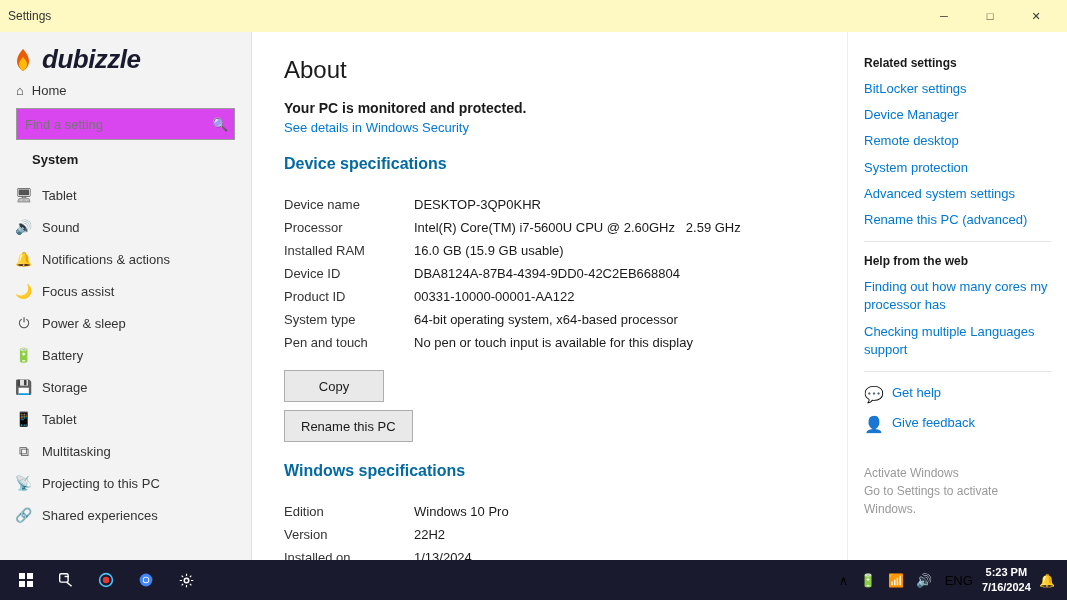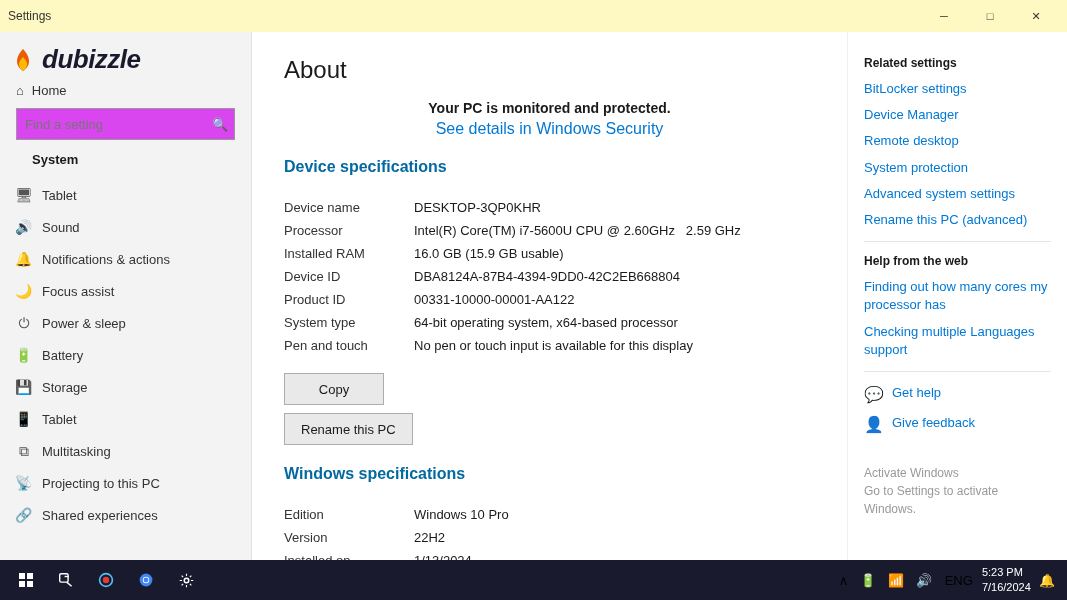--- a/index.html
+++ b/index.html
@@ -174,32 +174,31 @@
 
     .page-title {
       font-size: 24px;
       font-weight: 300;
       color: #1a1a1a;
       margin-bottom: 16px;
     }
 
     .monitored-banner {
       margin-bottom: 20px;
-      text-align: center;
     }
     .monitored-text {
       font-size: 14px;
       font-weight: 600;
       color: #1a1a1a;
       margin-bottom: 4px;
     }
     .security-link {
       color: #0078d4;
       cursor: pointer;
-      font-size: 16px;
+      font-size: 13px;
       text-decoration: none;
     }
 
     .section-heading {
       font-size: 16px;
       font-weight: 600;
       color: #0369a1;
       margin: 20px 0 12px 0;
       padding-bottom: 8px;
     }
@@ -302,24 +301,25 @@
       justify-content: flex-end;
       padding: 0 8px;
       gap: 6px;
     }
     .sys-tray-icon {
       font-size: 13px;
       cursor: pointer;
       padding: 2px 3px;
     }
     .sys-clock {
-      text-align: left;
+      text-align: center;
       line-height: 1.4;
       font-size: 11px;
       color: white;
+      font-weight: bold;
     }
 
     .divider {
       border: none;
       border-top: 1px solid #e5e5e5;
       margin: 12px 0;
     }
 
     
     .dub-logo-container {

